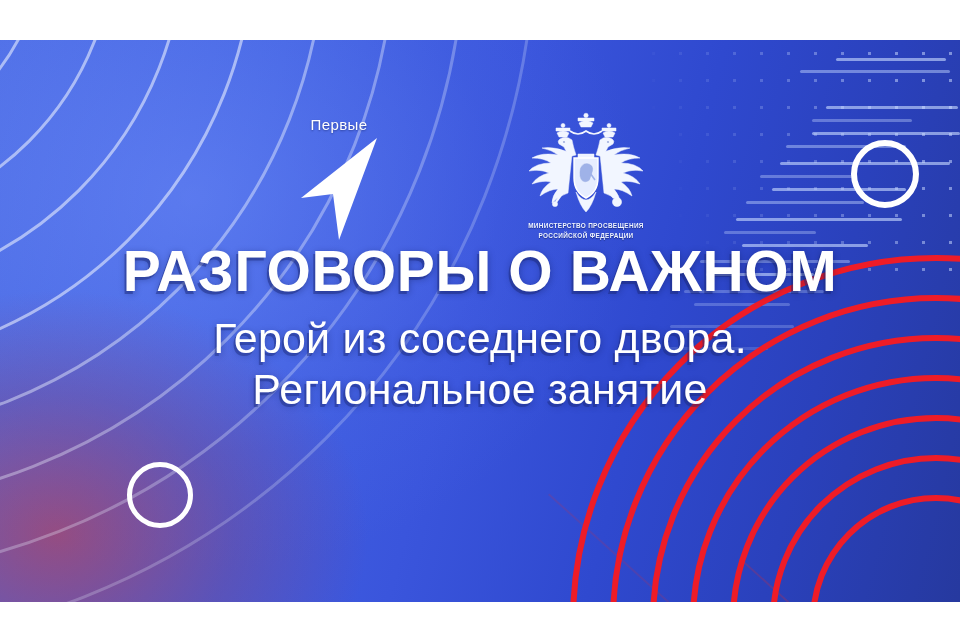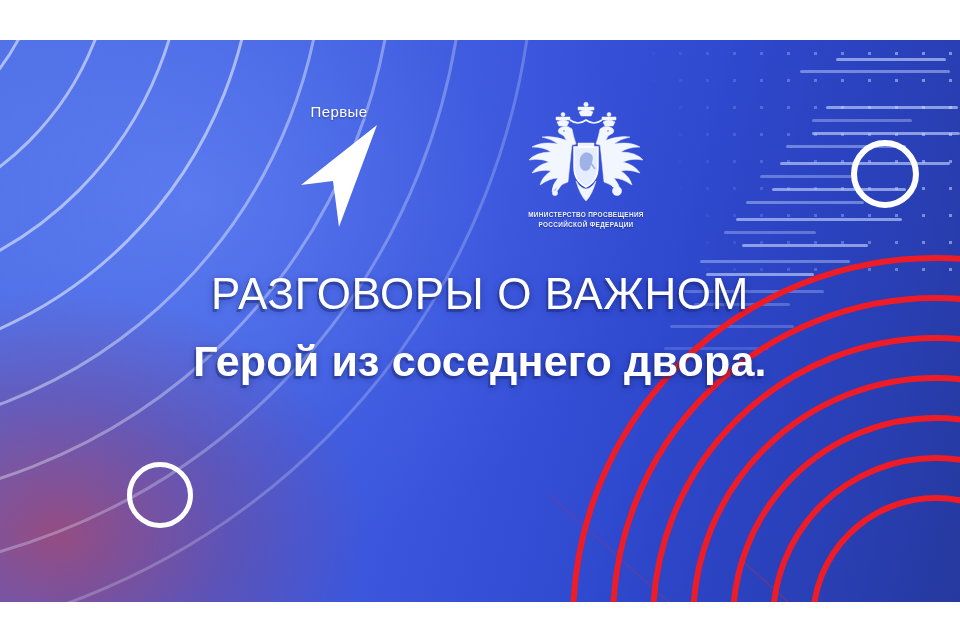--- a/index.html
+++ b/index.html
@@ -40,39 +40,39 @@
   .hline{position:absolute;height:3px;background:rgba(198,216,255,.62);border-radius:2px;}
 
   
   .diag{position:absolute;width:2px;background:rgba(225,40,45,.48);transform-origin:top left;}
 
   
   .ocircle{position:absolute;border-radius:50%;border:6px solid #ffffff;}
 
   
   #logos{position:absolute;left:0;top:50px;width:960px;height:150px;display:flex;
-         justify-content:center;align-items:center;gap:92px;z-index:20;}
+         justify-content:center;align-items:flex-end;gap:92px;z-index:20;}
 
   .logo-pervie{display:flex;flex-direction:column;align-items:center;width:120px;}
   .logo-pervie .cap{color:#ffffff;font-size:15px;letter-spacing:.4px;margin-bottom:1px;
                     text-shadow:0 1px 2px rgba(10,20,70,.45);}
 
   .logo-minpros{display:flex;flex-direction:column;align-items:center;width:190px;}
   .logo-minpros .mcap{color:#eef3ff;font-size:6.4px;font-weight:bold;letter-spacing:.35px;
                       line-height:8.2px;text-align:center;margin-top:2px;
                       text-shadow:0 1px 1px rgba(10,20,70,.5);}
 
   
   #titles{position:absolute;left:0;top:205px;width:960px;z-index:30;text-align:center;}
 
-  #maintitle{color:#ffffff;font-weight:normal;font-size:44px;letter-spacing:.6px;
+  #maintitle{color:#ffffff;font-weight:bold;font-size:57px;letter-spacing:.6px;
              line-height:52px;white-space:nowrap;
-             text-shadow:-2px 3px 0 rgba(26,40,120,.45), 0 2px 7px rgba(12,22,80,.40);margin-top:23px;}
-
-  #subtitle{margin-top:16px;color:#ffffff;font-weight:bold;font-size:43px;
+             text-shadow:-2px 3px 0 rgba(26,40,120,.45), 0 2px 7px rgba(12,22,80,.40);}
+
+  #subtitle{margin-top:16px;color:#ffffff;font-weight:normal;font-size:43px;
             line-height:51px;letter-spacing:.2px;
             text-shadow:-2px 3px 0 rgba(26,40,120,.42), 0 2px 7px rgba(12,22,80,.38);text-align:center;}
   #subtitle .ln{display:block;white-space:nowrap;}
 </style>
 </head>
 <body>
 
 <div id="stage">
 
   <div id="banner">
@@ -192,20 +192,21 @@
         <div class="mcap">МИНИСТЕРСТВО ПРОСВЕЩЕНИЯ</div>
         <div class="mcap">РОССИЙСКОЙ ФЕДЕРАЦИИ</div>
       </div>
 
     </div>
 
     <div id="titles">
       <div id="maintitle">РАЗГОВОРЫ О ВАЖНОМ</div>
       <div id="subtitle">
         <span class="ln">Герой из соседнего двора.</span>
+        <span class="ln">Региональное занятие</span>
       </div>
     </div>
 
   </div>
 
   <div class="bar top"></div>
   <div class="bar bottom"></div>
 
 </div>
 

